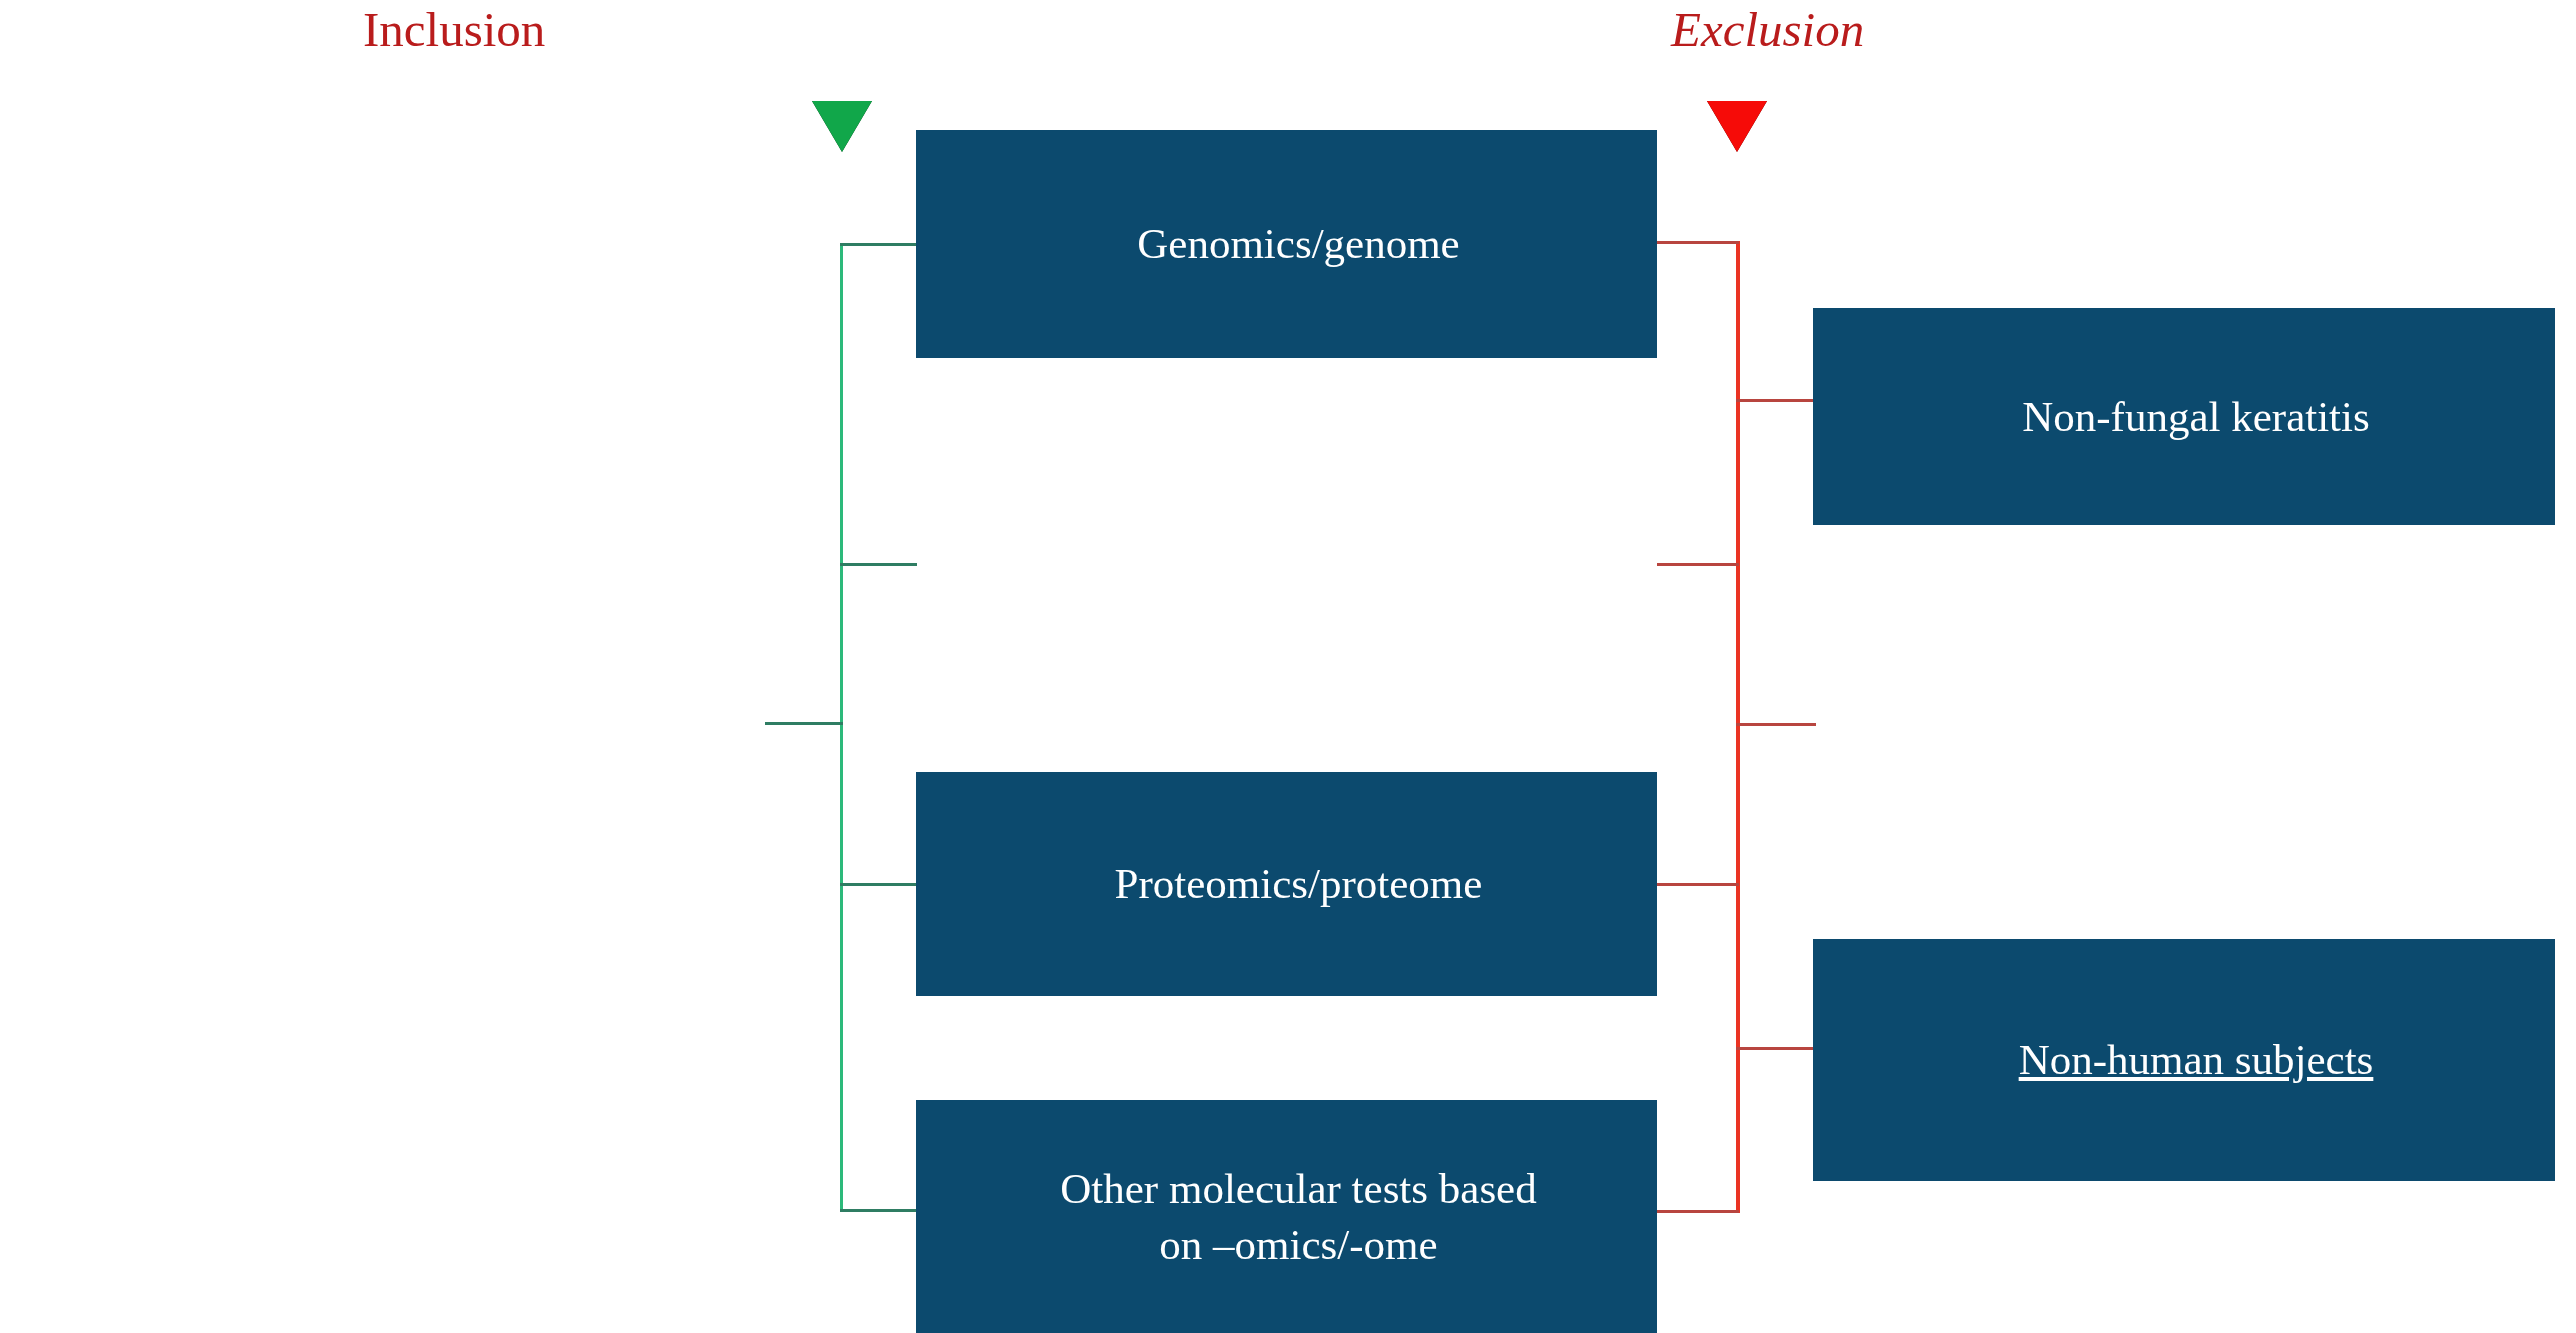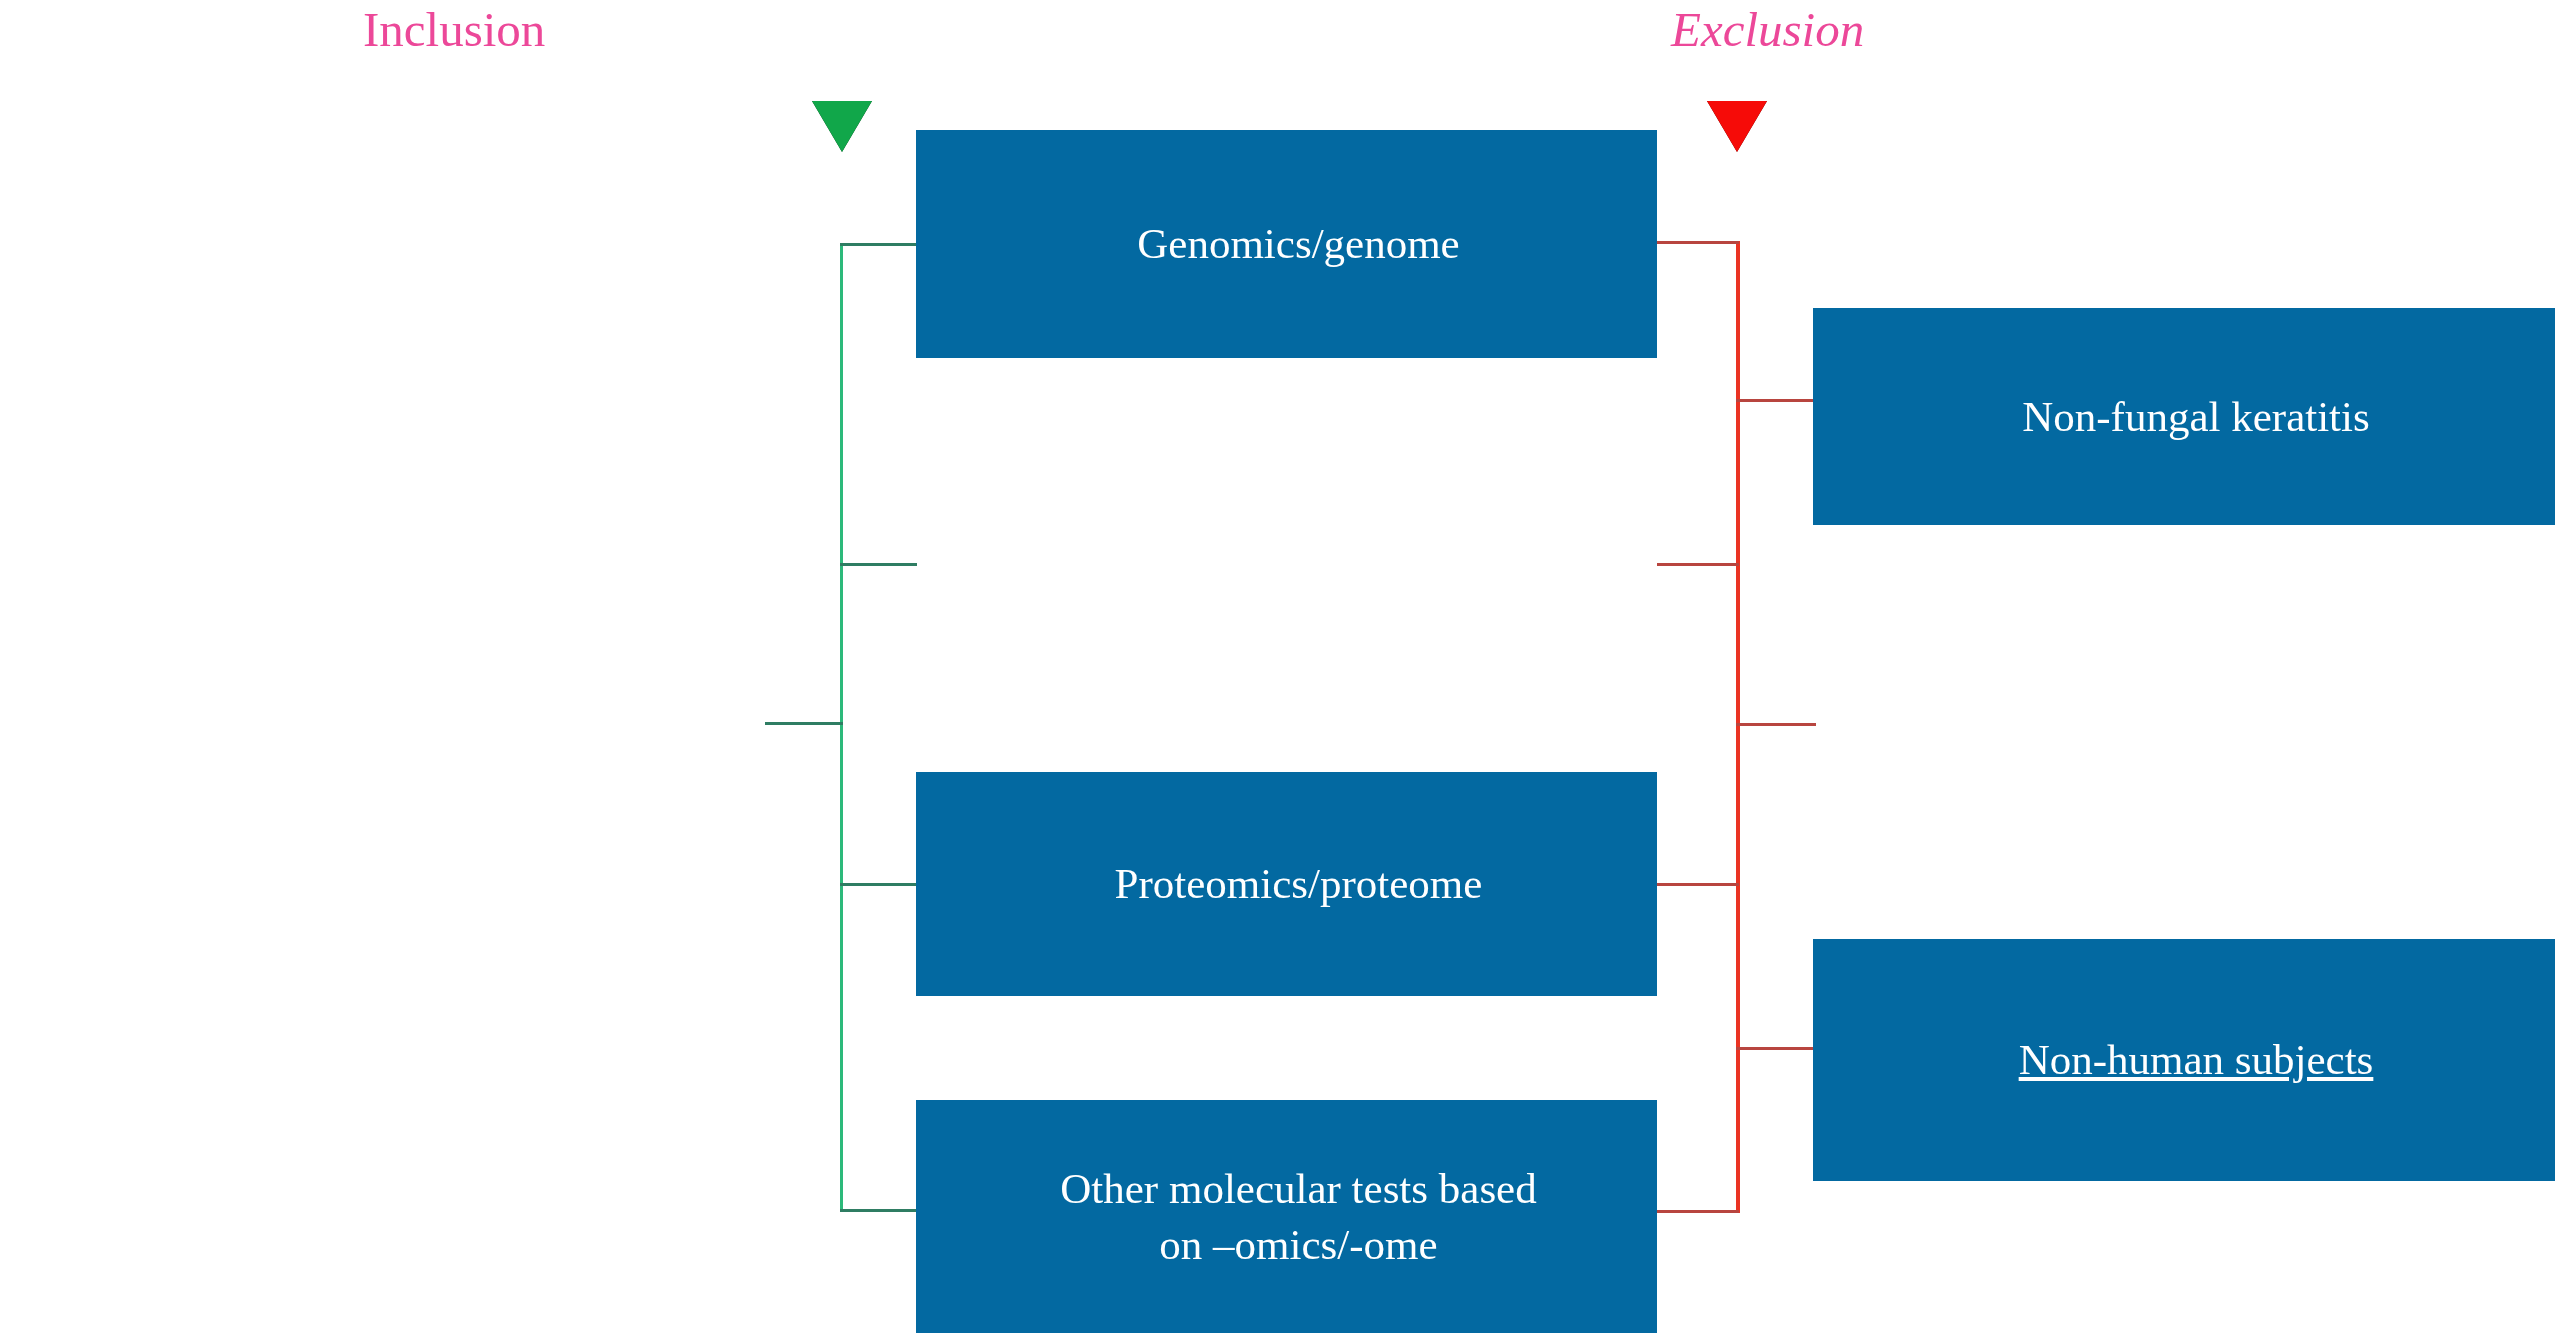--- a/index.html
+++ b/index.html
@@ -13,42 +13,42 @@
   }
   #canvas {
     position: relative;
     width: 2576px;
     height: 1333px;
     background: #ffffff;
     overflow: hidden;
   }
   .box {
     position: absolute;
-    background: #0369a1;
+    background: #0c4a6e;
     color: #ffffff;
     display: flex;
     align-items: center;
     justify-content: center;
     text-align: center;
     line-height: 1.30;
     box-sizing: border-box;
     white-space: nowrap;
     z-index: 3;
     padding-left: 24px;
   }
   .box.wrap {
     white-space: normal;
   }
   .box-label {
     display: block;
     width: 100%;
   }
   .hdr {
     position: absolute;
-    color: #ec4899;
+    color: #b91c1c;
     font-size: 49px;
     line-height: 1;
     white-space: nowrap;
     z-index: 4;
   }
   .tri {
     position: absolute;
     width: 0;
     height: 0;
     z-index: 4;

